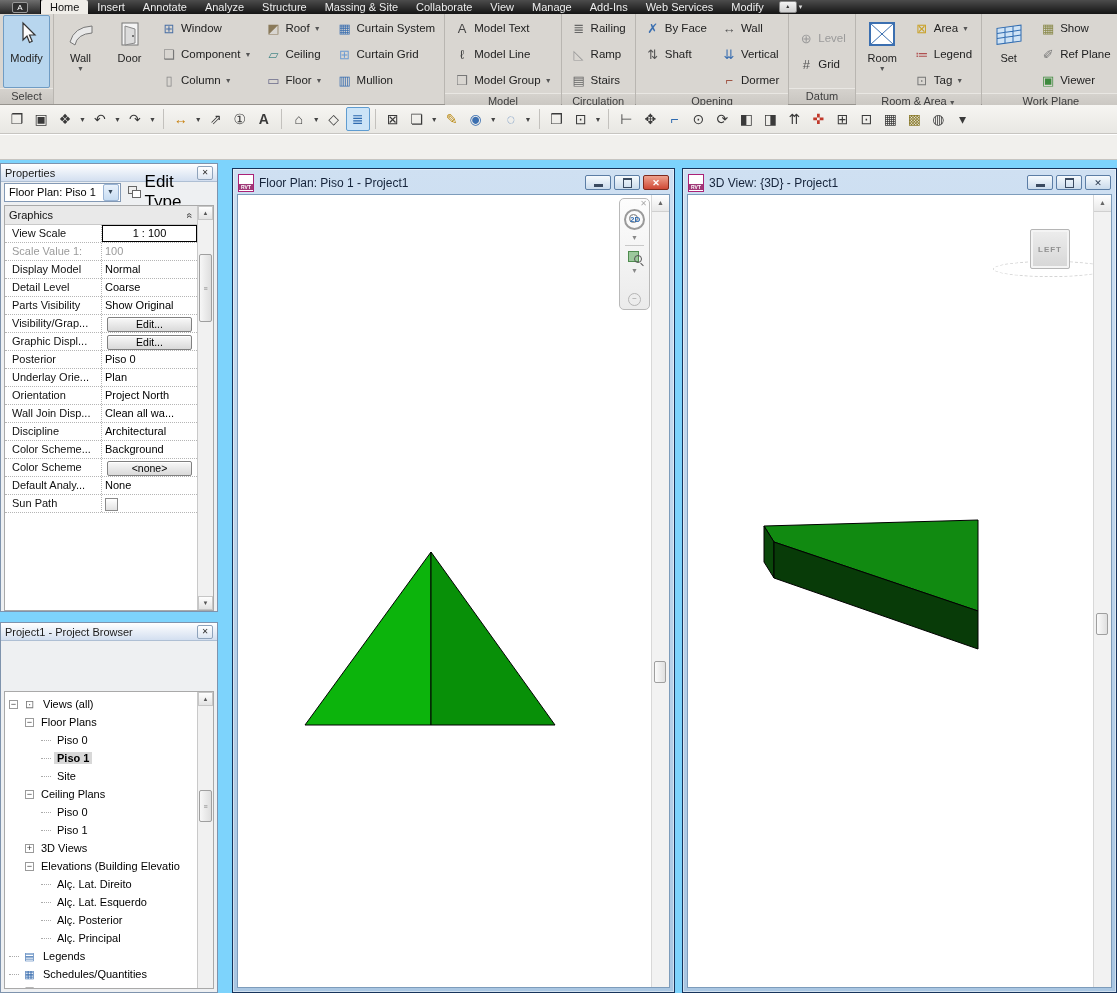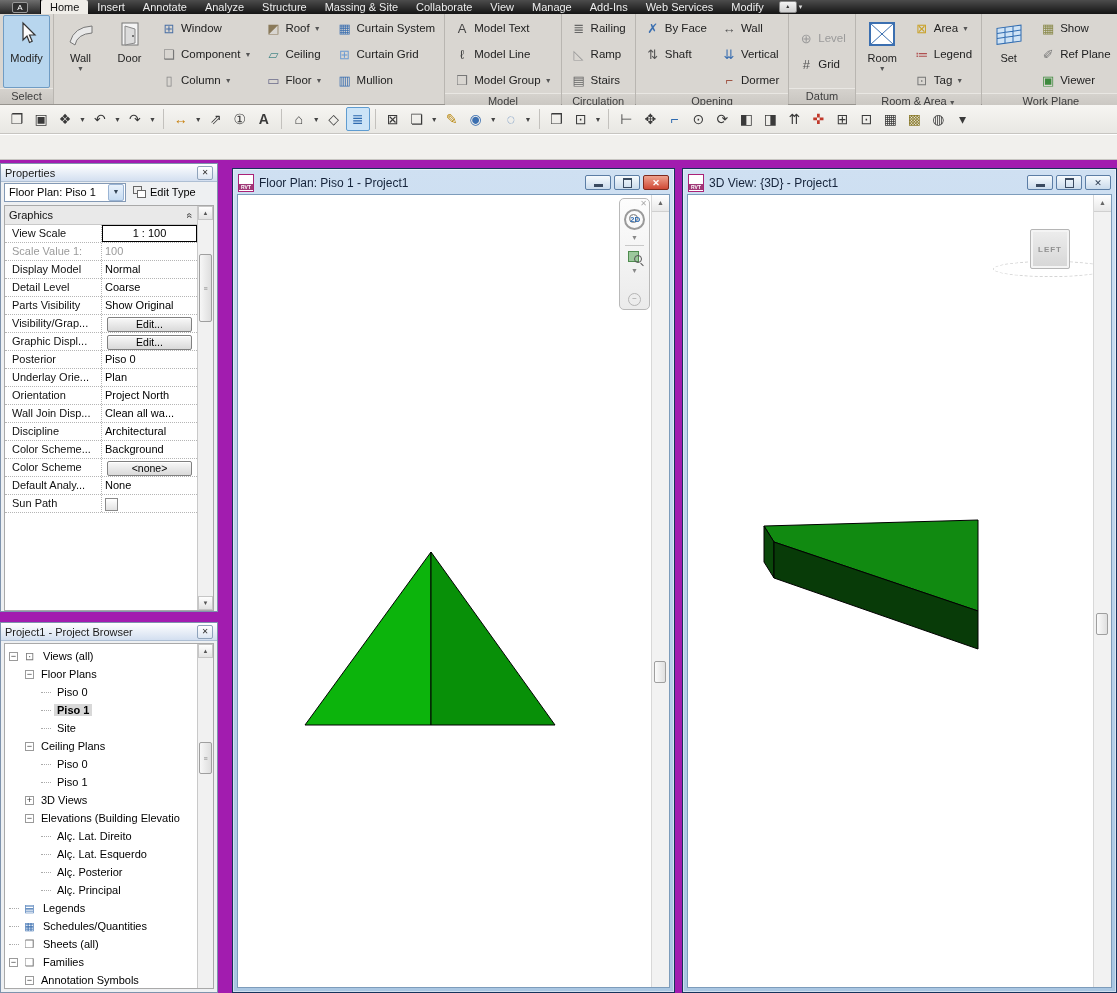--- a/index.html
+++ b/index.html
@@ -36,41 +36,41 @@
   #toolbar{position:absolute;left:0;top:105px;width:100%;height:29px;background:linear-gradient(#f6f5f2,#e8e7e3);border-bottom:1px solid #c7c5c1;display:flex;align-items:center;padding-left:5px;box-sizing:border-box;}
   .tb-btn{width:22px;height:22px;display:flex;align-items:center;justify-content:center;font-size:14px;color:#3a3a3a;border:1px solid transparent;border-radius:2px;flex:none;}
   .tb-btn.active{background:#cce4f7;border-color:#5f9cd0;}
   .tb-btn.b{font-weight:bold;}
   .tb-dd{font-size:7px;color:#444;margin:0 2px;flex:none;}
   .tb-div{width:1px;height:20px;background:#c3c1bd;margin:0 5px;flex:none;}
 
   #optionsbar{position:absolute;left:0;top:134px;width:100%;height:26px;background:#f1f0ed;border-top:1px solid #fff;border-bottom:1px solid #c7c5c1;box-sizing:border-box;}
 
   
-  #workspace{position:absolute;left:0;top:160px;width:1117px;height:833px;background:#a21caf;overflow:hidden;}
+  #workspace{position:absolute;left:0;top:160px;width:1117px;height:833px;background:#7dd3fc;overflow:hidden;}
 
   
   .palette{position:absolute;left:0;width:218px;border:1px solid #7e93ad;background:#eef0f2;display:flex;flex-direction:column;box-sizing:border-box;}
   .pal-title{height:17px;flex:none;background:linear-gradient(#ffffff,#d3dff0);border-bottom:1px solid #aebfd4;display:flex;align-items:center;font-size:11px;padding:0 4px;color:#1a1a1a;}
   .pal-x{margin-left:auto;width:14px;height:12px;border:1px solid #8fa3bb;background:linear-gradient(#fff,#dde6f2);font-size:8px;line-height:11px;text-align:center;color:#333;border-radius:2px;}
   #properties{top:3px;height:449px;}
-  #browser{top:462px;height:371px;}
+  #browser{top:462px;height:371px;gap:48px;}
 
   .ptype{margin:3px;height:60px;flex:none;background:#fff;border:1px solid #9a9a9a;display:flex;align-items:center;padding:0 6px;gap:10px;}
   .ptype-img{width:48px;height:48px;border:1px solid #d0d0d0;background:#fff;position:relative;flex:none;}
   .ptype-img .r1{position:absolute;left:8px;top:6px;width:22px;height:26px;border:1px solid #777;background:linear-gradient(135deg,#fff,#d8d8d8);}
   .ptype-img .r2{position:absolute;left:18px;top:14px;width:22px;height:26px;border:1px dashed #777;background:linear-gradient(135deg,#fdfdfd,#e6e6e6);}
   .ptype-lbl{font-size:12px;color:#222;flex:1;}
   .ptype-dd{font-size:9px;color:#444;}
 
   .pinst{display:flex;margin:0 3px 3px;gap:4px;align-items:center;flex:none;}
   .pcombo{width:122px;height:19px;border:1px solid #8399b5;background:#fff;display:flex;align-items:center;font-size:11px;padding:0 0 0 4px;box-sizing:border-box;}
   .pcombo .cv{flex:1;white-space:nowrap;overflow:hidden;}
   .pcombo .dd{width:14px;height:15px;background:linear-gradient(#e9f2fc,#c7dcf2);border:1px solid #9ab4d4;border-radius:2px;font-size:7px;text-align:center;line-height:14px;color:#345;margin-right:1px;flex:none;}
-  .pedit{height:20px;display:flex;align-items:center;gap:4px;font-size:11px;padding:0 3px;}
+  .pedit{height:20px;display:flex;align-items:center;gap:4px;font-size:17px;padding:0 3px;}
   .et-icon{position:relative;width:13px;height:12px;flex:none;}
   .et-icon span{position:absolute;width:7px;height:6px;border:1px solid #666;background:#eee;}
   .et-icon .a{left:0;top:0;}
   .et-icon .b{left:4px;top:4px;background:#fff;}
 
   .pgrid{flex:1;margin:0 3px;background:#fff;border:1px solid #a9a9a9;display:flex;overflow:hidden;}
   .pgrid-rows{flex:1;overflow:hidden;}
   .p-hdr{height:18px;background:#e9e9e9;border-bottom:1px solid #c9c9c9;display:flex;align-items:center;font-size:11px;padding:0 4px;color:#111;}
   .chev{margin-left:auto;transform:rotate(90deg);font-size:10px;color:#333;}
   .p-row{height:18px;display:flex;font-size:11px;border-bottom:1px dotted #b5b5b5;box-sizing:border-box;}

